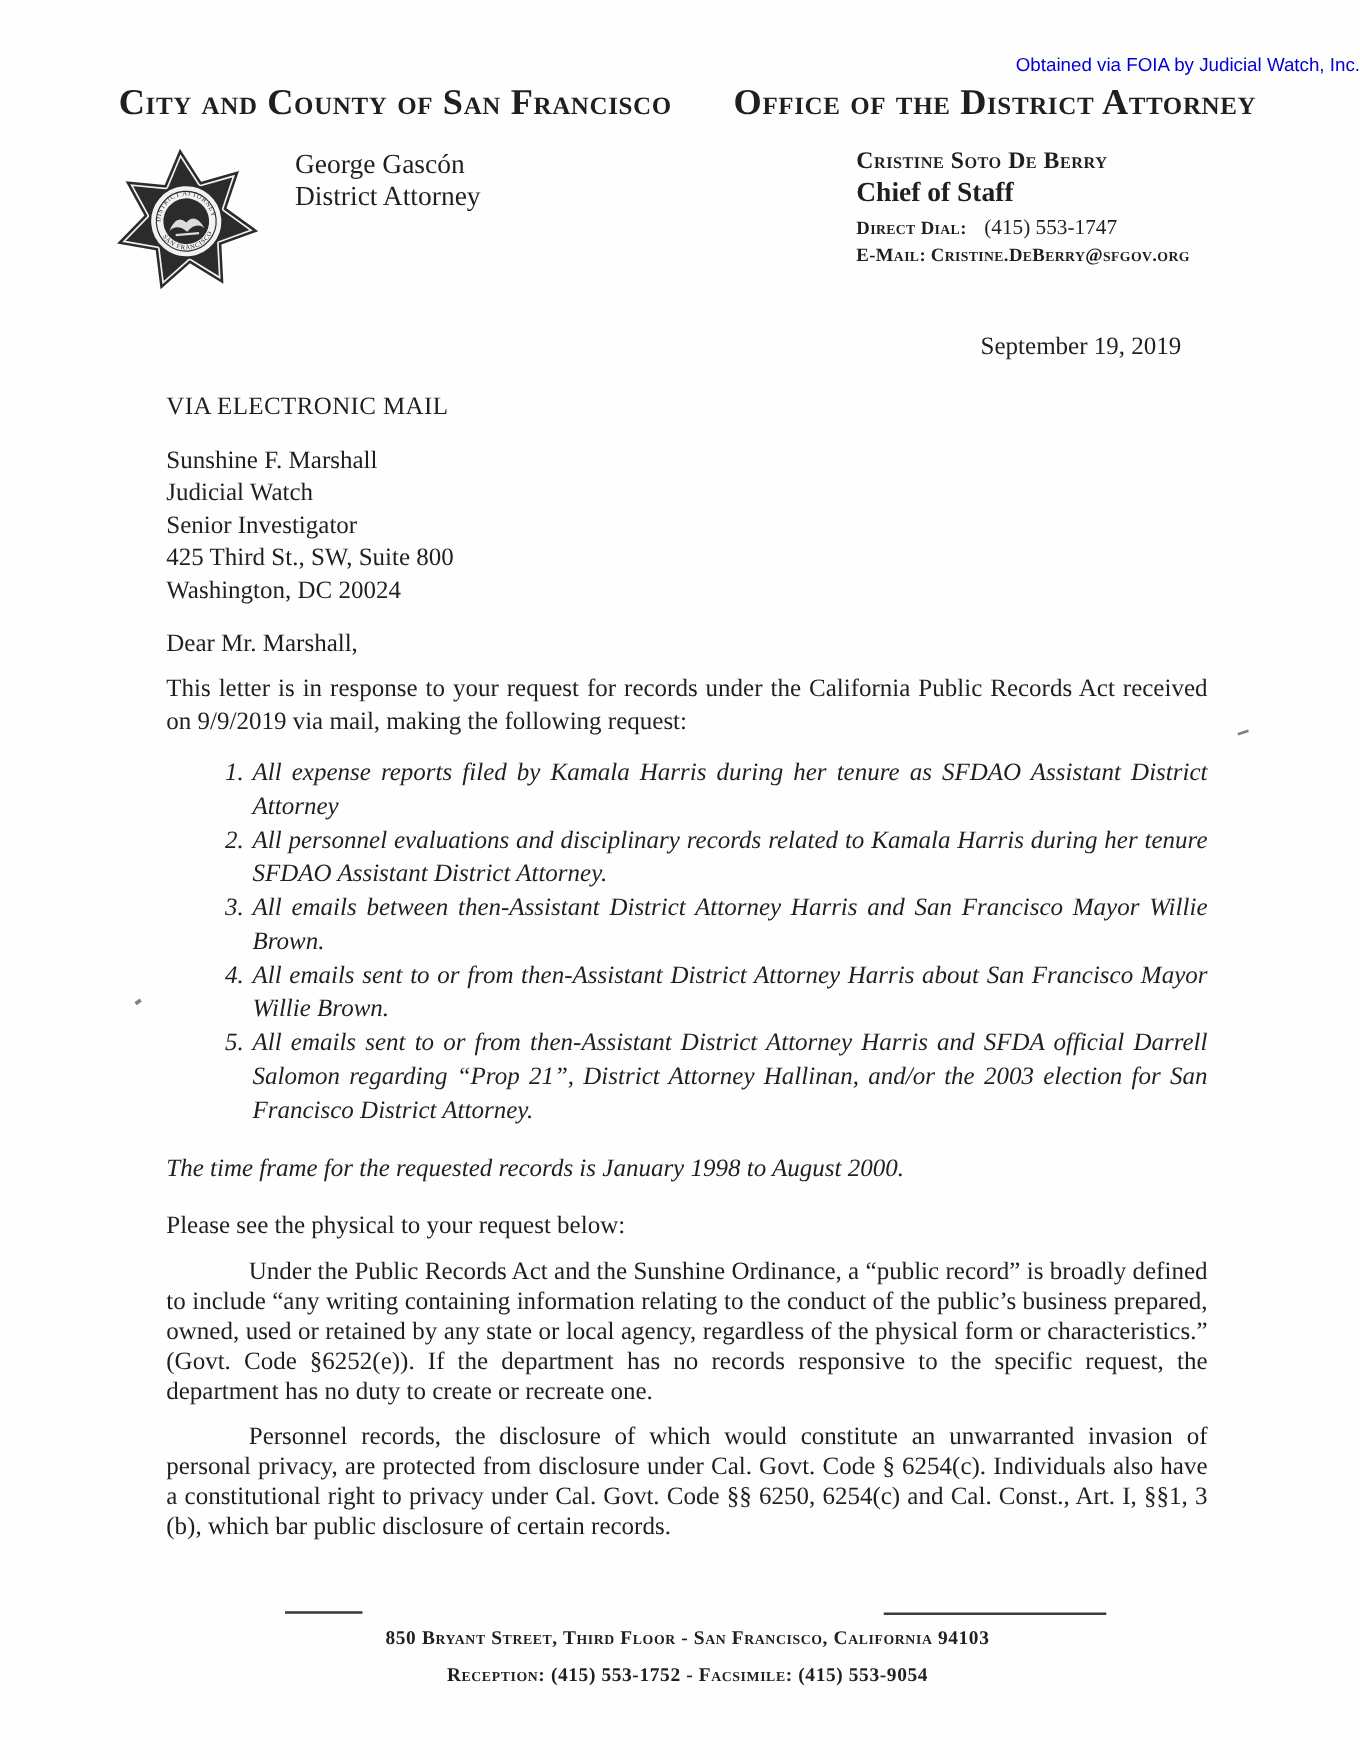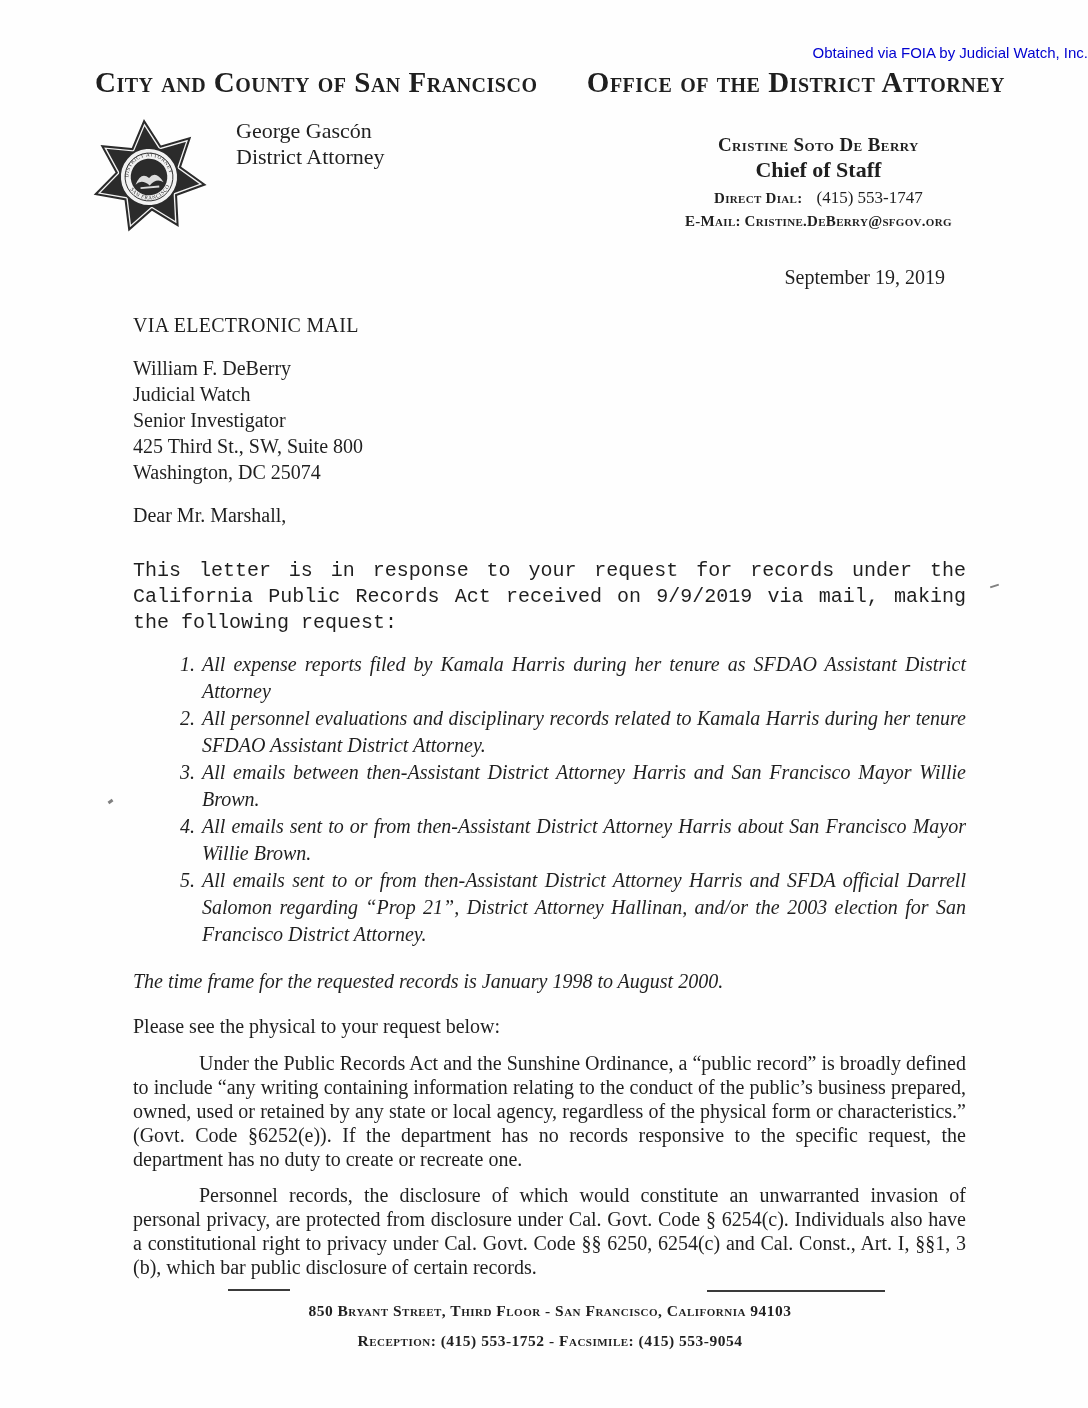--- a/index.html
+++ b/index.html
@@ -14,34 +14,34 @@
   }
   .masthead {
     position:absolute; top:66px; left:95px; right:83px;
     display:flex; justify-content:space-between;
     font-variant:small-caps; font-weight:bold; font-size:29px; letter-spacing:0.5px;
     white-space:nowrap;
     gap:48px;
   }
   .seal { position:absolute; left:88px; top:114px; width:122px; height:126px; transform:rotate(-5deg); }
   .gascon { position:absolute; left:236px; top:118px; font-size:22px; line-height:1.2; }
-  .contact { position:absolute; left:685px; top:134px;text-align:center; }
+  .contact { position:absolute; left:685px; top:118px; }
   .contact-name { font-variant:small-caps; font-weight:bold; font-size:19px; letter-spacing:0.4px; }
   .contact-title { font-weight:bold; font-size:22px; margin-top:1px; }
   .contact-row { font-size:15px; margin-top:5px; }
   .sc-label { font-variant:small-caps; font-weight:bold; letter-spacing:0.3px; }
   .sc-value { font-variant:small-caps; font-weight:bold; letter-spacing:0.3px; }
   .dial-value { font-size:17px; margin-left:14px; }
   .dateline { position:absolute; top:266px; right:143px; font-size:20px; }
   .letter { position:absolute; top:312px; left:133px; width:833px; font-size:20px; line-height:26px; }
   .via { letter-spacing:0.3px; }
   .addr { margin-top:17px; }
   .re-line { margin-top:16px; padding-left:67px; }
   .salutation { margin-top:17px; }
-  .intro { margin-top:30px; text-align:justify;font-family:Liberation Mono, monospace; }
+  .intro { margin-top:10px; text-align:justify; }
   ol.requests {
     margin:15px 0 0 0; padding-left:67px; font-style:italic; line-height:27px;
   }
   ol.requests li { text-align:justify; padding-left:2px; }
   .timeframe { margin-top:20px; font-style:italic; }
   .see-below { margin-top:19px; }
   .para { margin-top:12px; line-height:24px; text-align:justify; text-indent:66px; }
   .footer-rule { position:absolute; border-top:2px solid #3a3a3a; }
   .rule-left { top:1289px; left:228px; width:62px; }
   .rule-right { top:1290px; left:707px; width:178px; }
@@ -100,25 +100,25 @@
       <span class="sc-label">E-Mail:</span>
       <span class="sc-value">Cristine.DeBerry@sfgov.org</span>
     </div>
   </div>
 
   <div class="dateline">September 19, 2019</div>
 
   <div class="letter">
     <div class="via">VIA ELECTRONIC MAIL</div>
     <div class="addr">
-      <div>William F. DeBerry</div>
+      <div>Sunshine F. Marshall</div>
       <div>Judicial Watch</div>
       <div>Senior Investigator</div>
       <div>425 Third St., SW, Suite 800</div>
-      <div>Washington, DC 25074</div>
+      <div>Washington, DC 20024</div>
     </div>
     <div class="salutation">Dear Mr. Marshall,</div>
     <div class="intro">This letter is in response to your request for records under the California Public Records Act received on 9/9/2019 via mail, making the following request:</div>
     <ol class="requests">
       <li>All expense reports filed by Kamala Harris during her tenure as SFDAO Assistant District Attorney</li>
       <li>All personnel evaluations and disciplinary records related to Kamala Harris during her tenure SFDAO Assistant District Attorney.</li>
       <li>All emails between then-Assistant District Attorney Harris and San Francisco Mayor Willie Brown.</li>
       <li>All emails sent to or from then-Assistant District Attorney Harris about San Francisco Mayor Willie Brown.</li>
       <li>All emails sent to or from then-Assistant District Attorney Harris and SFDA official Darrell Salomon regarding “Prop 21”, District Attorney Hallinan, and/or the 2003 election for San Francisco District Attorney.</li>
     </ol>

